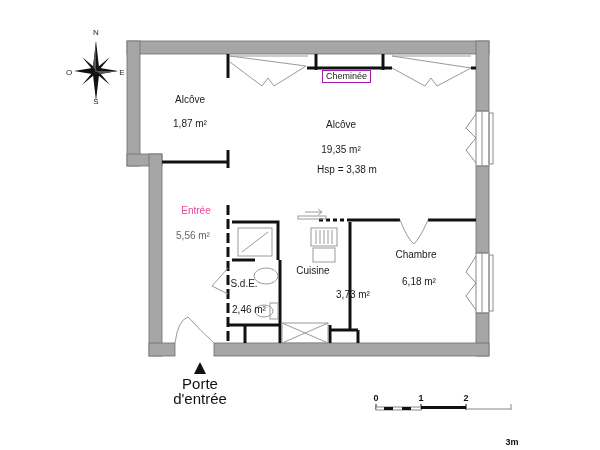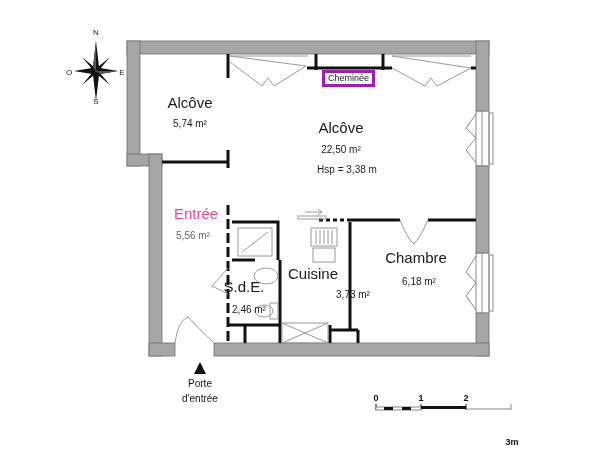--- a/index.html
+++ b/index.html
@@ -1,23 +1,23 @@
 <!DOCTYPE html>
 <html><head>
 <meta charset="utf-8">
 <style>
   html, body { margin: 0; padding: 0; background: #ffffff; }
   body { width: 600px; height: 450px; position: relative; overflow: hidden; font-family: "Liberation Sans", sans-serif; }
   #plan { position: absolute; left: 0; top: 0; width: 600px; height: 450px; }
   .lbl { position: absolute; color: #1a1a1a; white-space: nowrap; transform: translateX(-50%); }
-  .room-name { font-size: 15px; }
+  .room-name { font-size: 10px; }
   .room-area { font-size: 10px; }
   .compass-letter { position: absolute; font-size: 8px; color: #222; transform: translate(-50%, -50%); }
-  .tag { position: absolute; font-size: 9px; color: #222; border: 3px solid #a21caf; background: #fff; padding: 0 3px; line-height: 11px; }
-  .entry-label { position: absolute; font-size: 10px; line-height: 15px; text-align: center; color: #111; transform: translateX(-50%); }
+  .tag { position: absolute; font-size: 9px; color: #222; border: 1px solid #a21caf; background: #fff; padding: 0 3px; line-height: 11px; }
+  .entry-label { position: absolute; font-size: 15px; line-height: 15px; text-align: center; color: #111; transform: translateX(-50%); }
   .scale-num { position: absolute; font-size: 9px; font-weight: bold; color: #111; transform: translateX(-50%); }
 </style>
 </head>
 <body>
 
 <svg id="plan" viewBox="0 0 600 450" xmlns="http://www.w3.org/2000/svg">
 
   <g transform="translate(96,71)">
     <polygon points="0,-30 3,-4 0,0 -3,-4" fill="#111"></polygon>
     <polygon points="0,30 3,4 0,0 -3,4" fill="#111"></polygon>
@@ -146,25 +146,25 @@
   </g>
 </svg>
 
 <span class="compass-letter" style="left:96px;top:32px;">N</span>
 <span class="compass-letter" style="left:96px;top:101px;">S</span>
 <span class="compass-letter" style="left:69px;top:72px;">O</span>
 <span class="compass-letter" style="left:122px;top:72px;">E</span>
 
 <div>
   <span class="lbl room-name" style="left:190px;top:94px;">Alcôve</span>
-  <span class="lbl room-area" style="left:190px;top:118px;">5,74 m²</span>
+  <span class="lbl room-area" style="left:190px;top:118px;">1,87 m²</span>
 </div>
 <div>
   <span class="lbl room-name" style="left:341px;top:119px;">Alcôve</span>
-  <span class="lbl room-area" style="left:341px;top:144px;">22,50 m²</span>
+  <span class="lbl room-area" style="left:341px;top:144px;">19,35 m²</span>
   <span class="lbl room-area" style="left:347px;top:164px;">Hsp = 3,38 m</span>
 </div>
 <div>
   <span class="lbl room-name" style="left:196px;top:205px;color:#ec4899;">Entrée</span>
   <span class="lbl room-area" style="left:193px;top:230px;color:#666;">5,56 m²</span>
 </div>
 <div>
   <span class="lbl room-name" style="left:244px;top:278px;">S.d.E.</span>
   <span class="lbl room-area" style="left:249px;top:304px;">2,46 m²</span>
 </div>

